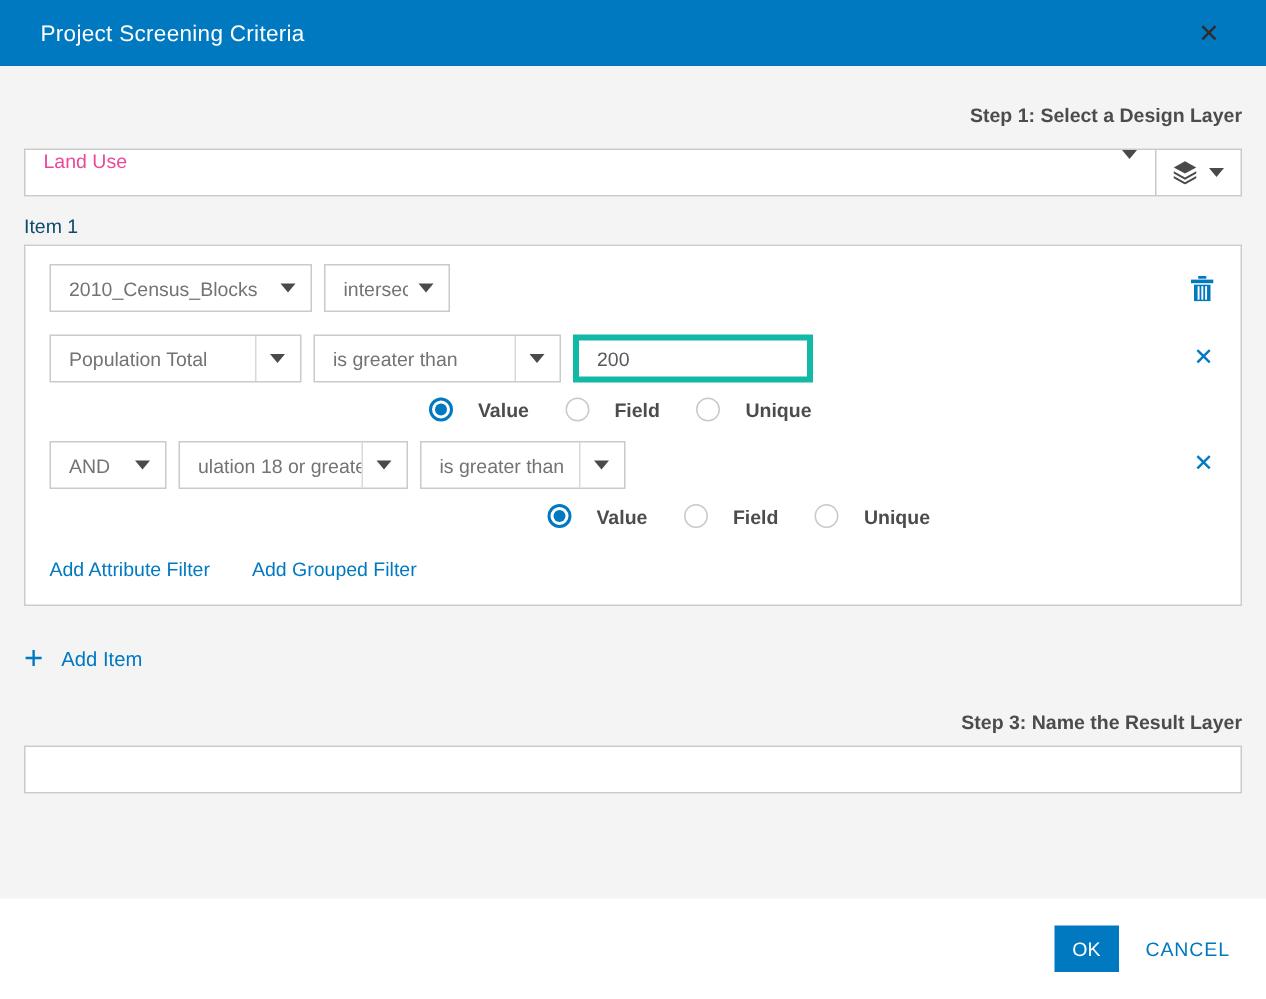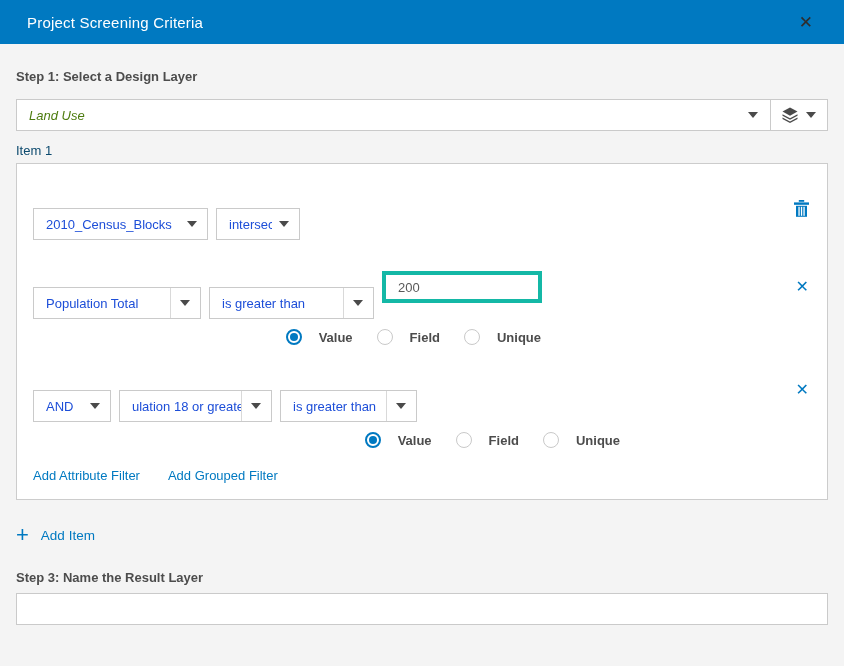--- a/index.html
+++ b/index.html
@@ -7,34 +7,34 @@
   body { font-family:"Liberation Sans", sans-serif; }
   .dialog { width:844px; height:666px; display:flex; flex-direction:column; background:#f4f4f4; overflow:hidden; }
 
   
   .hdr { height:44px; flex:0 0 44px; background:#0079c1; display:flex; align-items:center; padding:0 27px; }
   .hdr-title { color:#ffffff; font-size:15px; letter-spacing:.2px; }
   .hdr-close { margin-left:auto; background:none; border:none; color:#2d2d2d; font-size:17px; line-height:1; cursor:pointer; padding:2px 4px; }
 
   
   .bdy { flex:1; background:#f4f4f4; padding:0 16px; overflow:hidden; }
-  .step-label { margin-top:25px; font-size:13px; font-weight:bold; color:#4c4c4c; }
+  .step-label { margin-top:25px; font-size:13px; font-weight:bold; color:#4c4c4c;text-align:right; }
   .step-label.s2 { margin-top:18px; }
   .step-label.s3 { margin-top:26px; }
 
   
-  .dd { height:32px; background:#fff; border:1px solid #cacaca; display:flex; align-items:center; padding:0 10px 0 12px; font-size:13px; color:#1d4ed8; cursor:pointer;margin-top:32px; }
+  .dd { height:32px; background:#fff; border:1px solid #cacaca; display:flex; align-items:center; padding:0 10px 0 12px; font-size:13px; color:#737373; cursor:pointer; }
   .dd .dd-label { white-space:nowrap; overflow:hidden; }
   .dd .dd-sep { width:1px; align-self:stretch; background:#d9d9d9; margin-left:auto; margin-right:9px; }
   .dd.no-sep .dd-sep { background:transparent; margin-right:6px; }
   .caret { width:0; height:0; border-left:5px solid transparent; border-right:5px solid transparent; border-top:6px solid #4a4a4a; flex:0 0 auto; }
 
   
   .combo { margin-top:15px; height:32px; background:#fff; border:1px solid #cacaca; display:flex; align-items:stretch; }
-  .combo-main { flex:1; display:flex; align-items:center; padding:0 12px; font-size:13px; color:#4d7c0f; cursor:pointer;font-style:italic; }
+  .combo-main { flex:1; display:flex; align-items:flex-start; padding:0 12px; font-size:13px; color:#ec4899; cursor:pointer; }
   .combo-main .caret { margin-left:auto; }
   .combo-div { width:1px; background:#cacaca; }
   .combo-layers { width:56px; display:flex; align-items:center; justify-content:center; gap:8px; cursor:pointer; }
 
   
   .item-label { margin-top:12px; font-size:13px; color:#0c4a6e; }
   .item-box { margin-top:5px; background:#fff; border:1px solid #cccccc; padding:12px 16px 16px 16px; }
   .frow { display:flex; align-items:center; }
   .frow .gap { width:8px; flex:0 0 8px; }
   .row2 { margin-top:15px; }
@@ -208,14 +208,18 @@
     <div class="add-item">
       <span class="plus">+</span>
       <span class="lnk">Add Item</span>
     </div>
 
     <div class="step-label s3">Step 3: Name the Result Layer</div>
     <input class="name-input" value="" style="">
 
   </div>
 
+  <div class="ftr">
+    <button class="ok-btn">OK</button>
+    <button class="cancel-btn">CANCEL</button>
+  </div>
 
 </div>
 
 </body></html>

